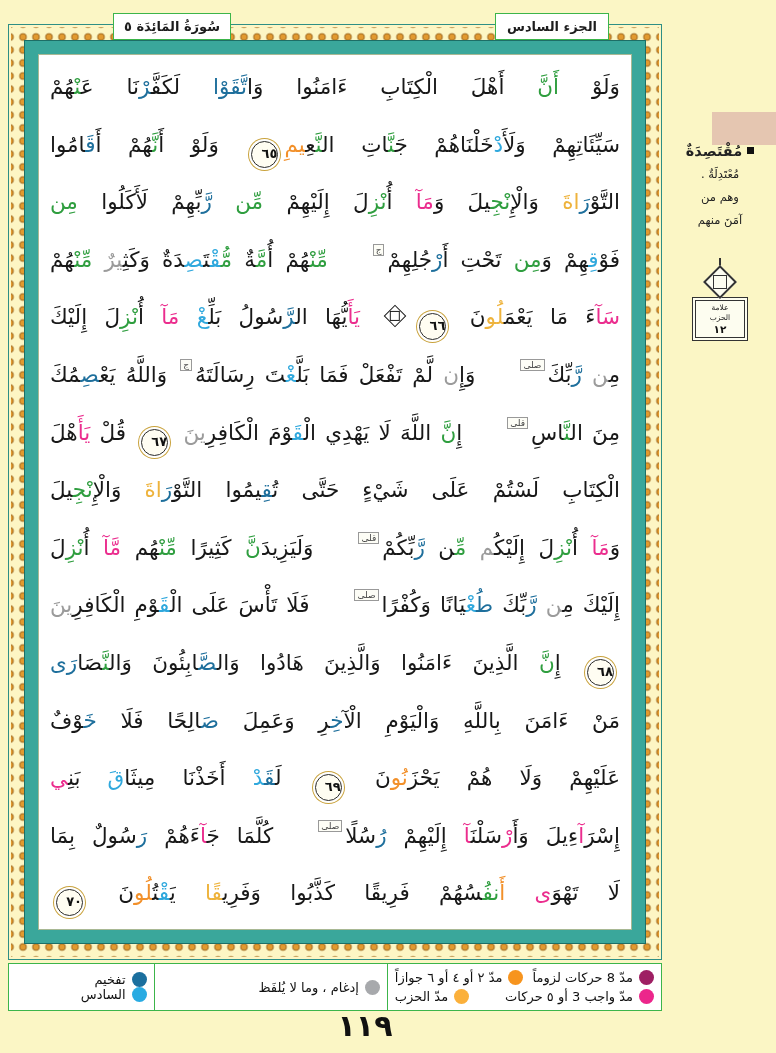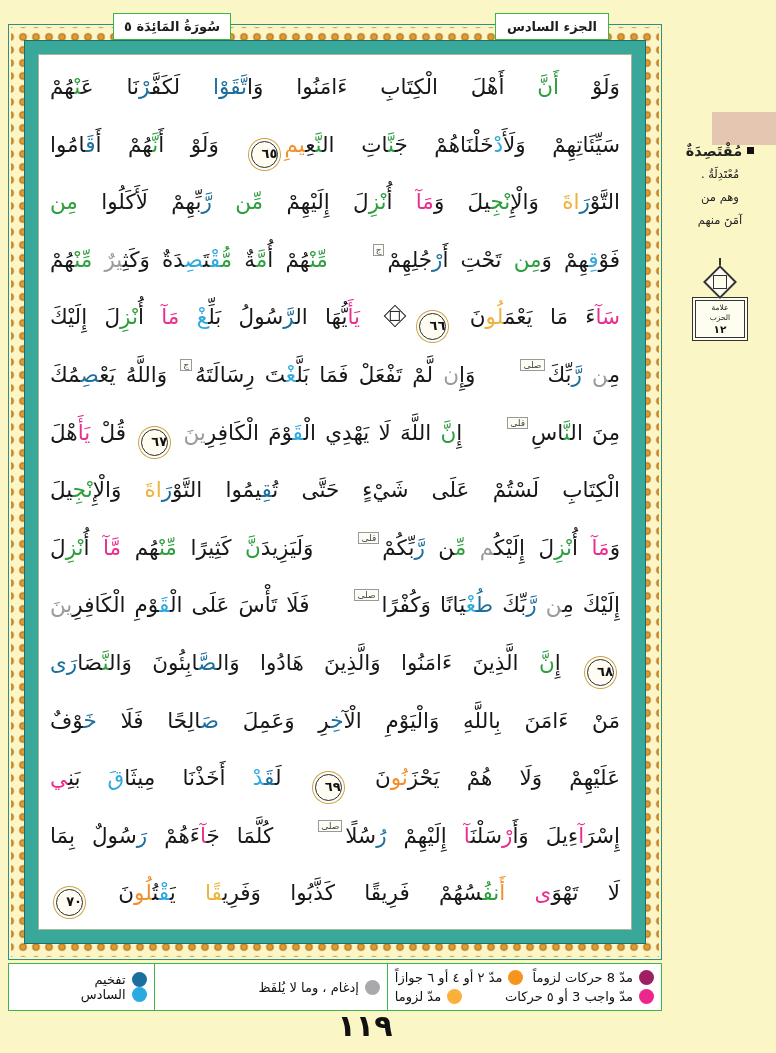--- a/index.html
+++ b/index.html
@@ -142,21 +142,21 @@
           <span>مدّ ٢ أو ٤ أو ٦ جوازاً</span>
         </span>
       </div>
       <div class="lrow">
         <span class="litem">
           <span class="dot" style="background: rgb(236, 38, 139);"></span>
           <span>مدّ واجب 3 أو ٥ حركات</span>
         </span>
         <span class="litem">
           <span class="dot" style="background: rgb(251, 176, 59);"></span>
-          <span>مدّ لزوما</span>
+          <span>مدّ الحزب</span>
         </span>
       </div>
     </div>
     <div class="lcell">
       <div class="lrow single">
         <span class="litem">
           <span class="dot" style="background: rgb(167, 169, 172);"></span>
           <span>إدغام ، وما لا يُلفَظ</span>
         </span>
       </div>

